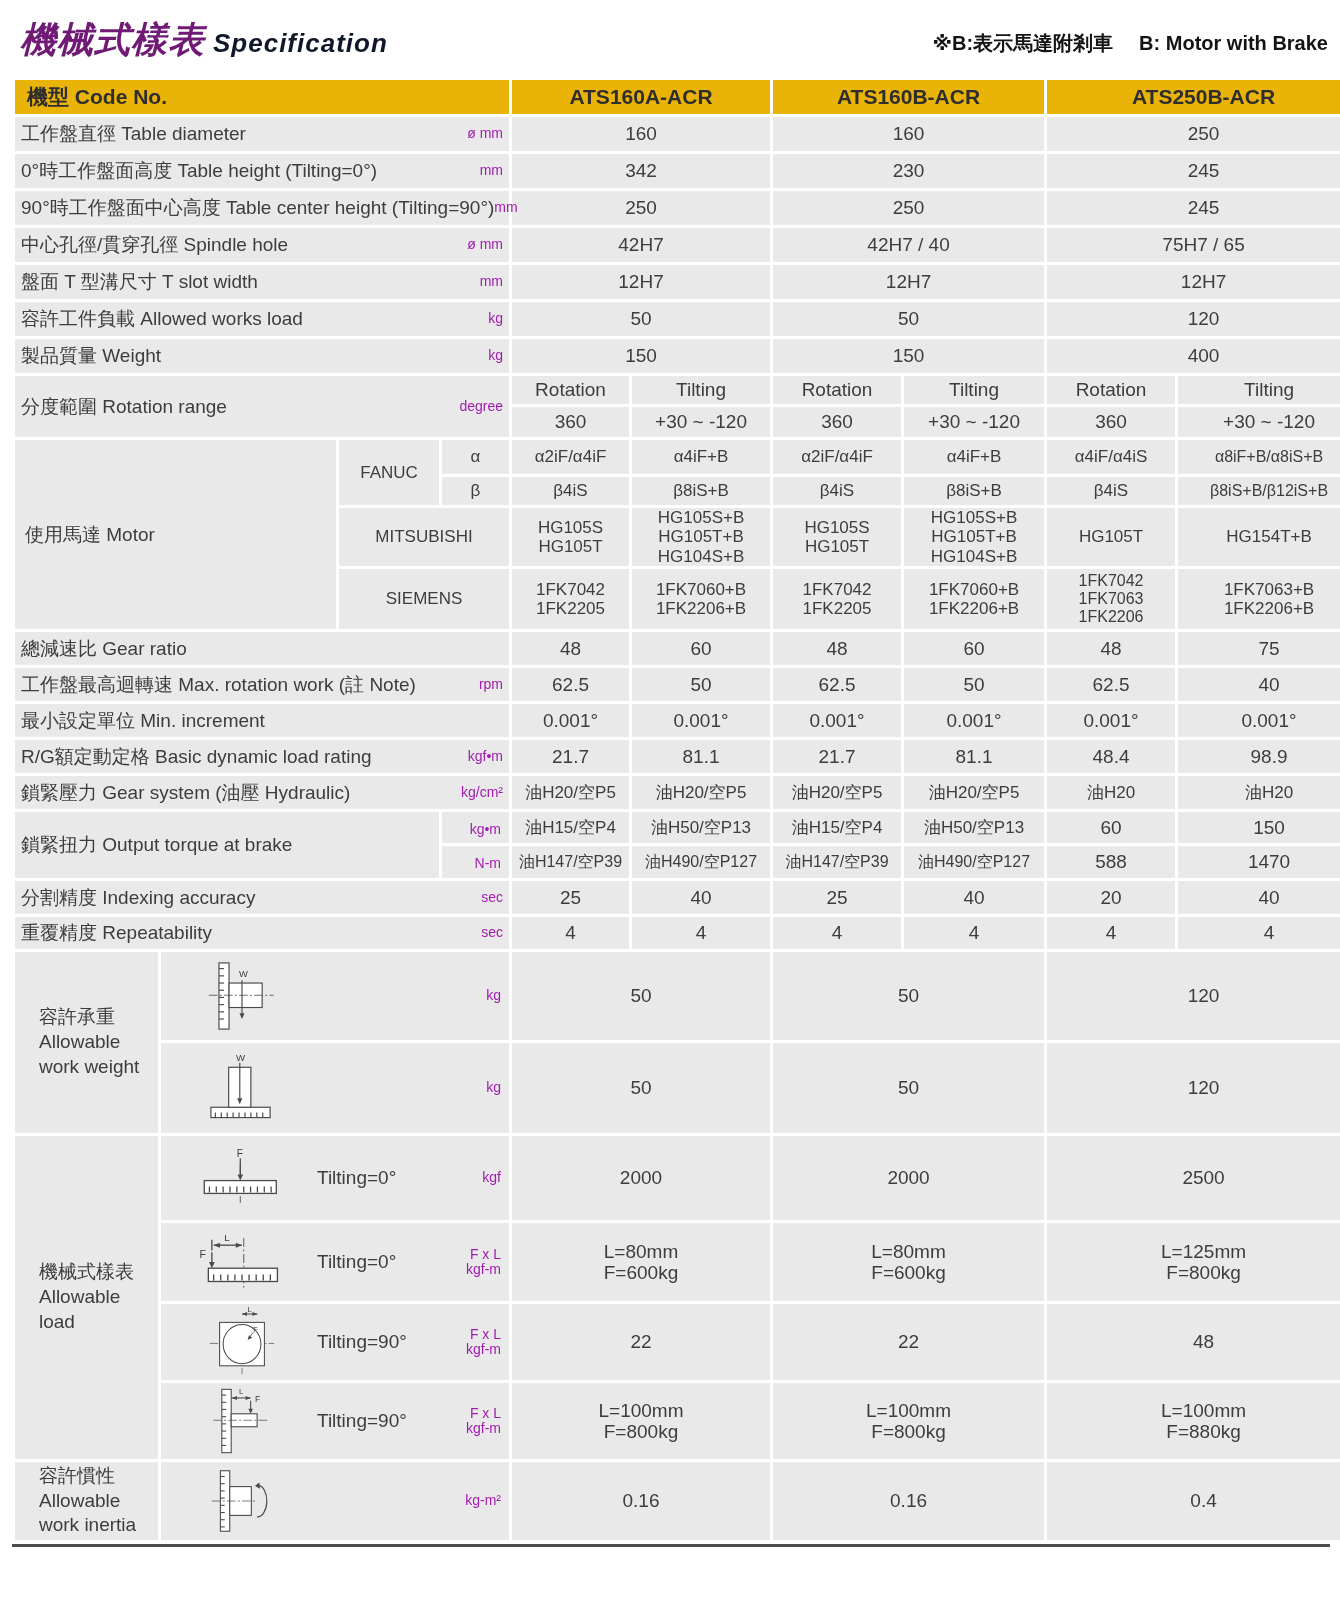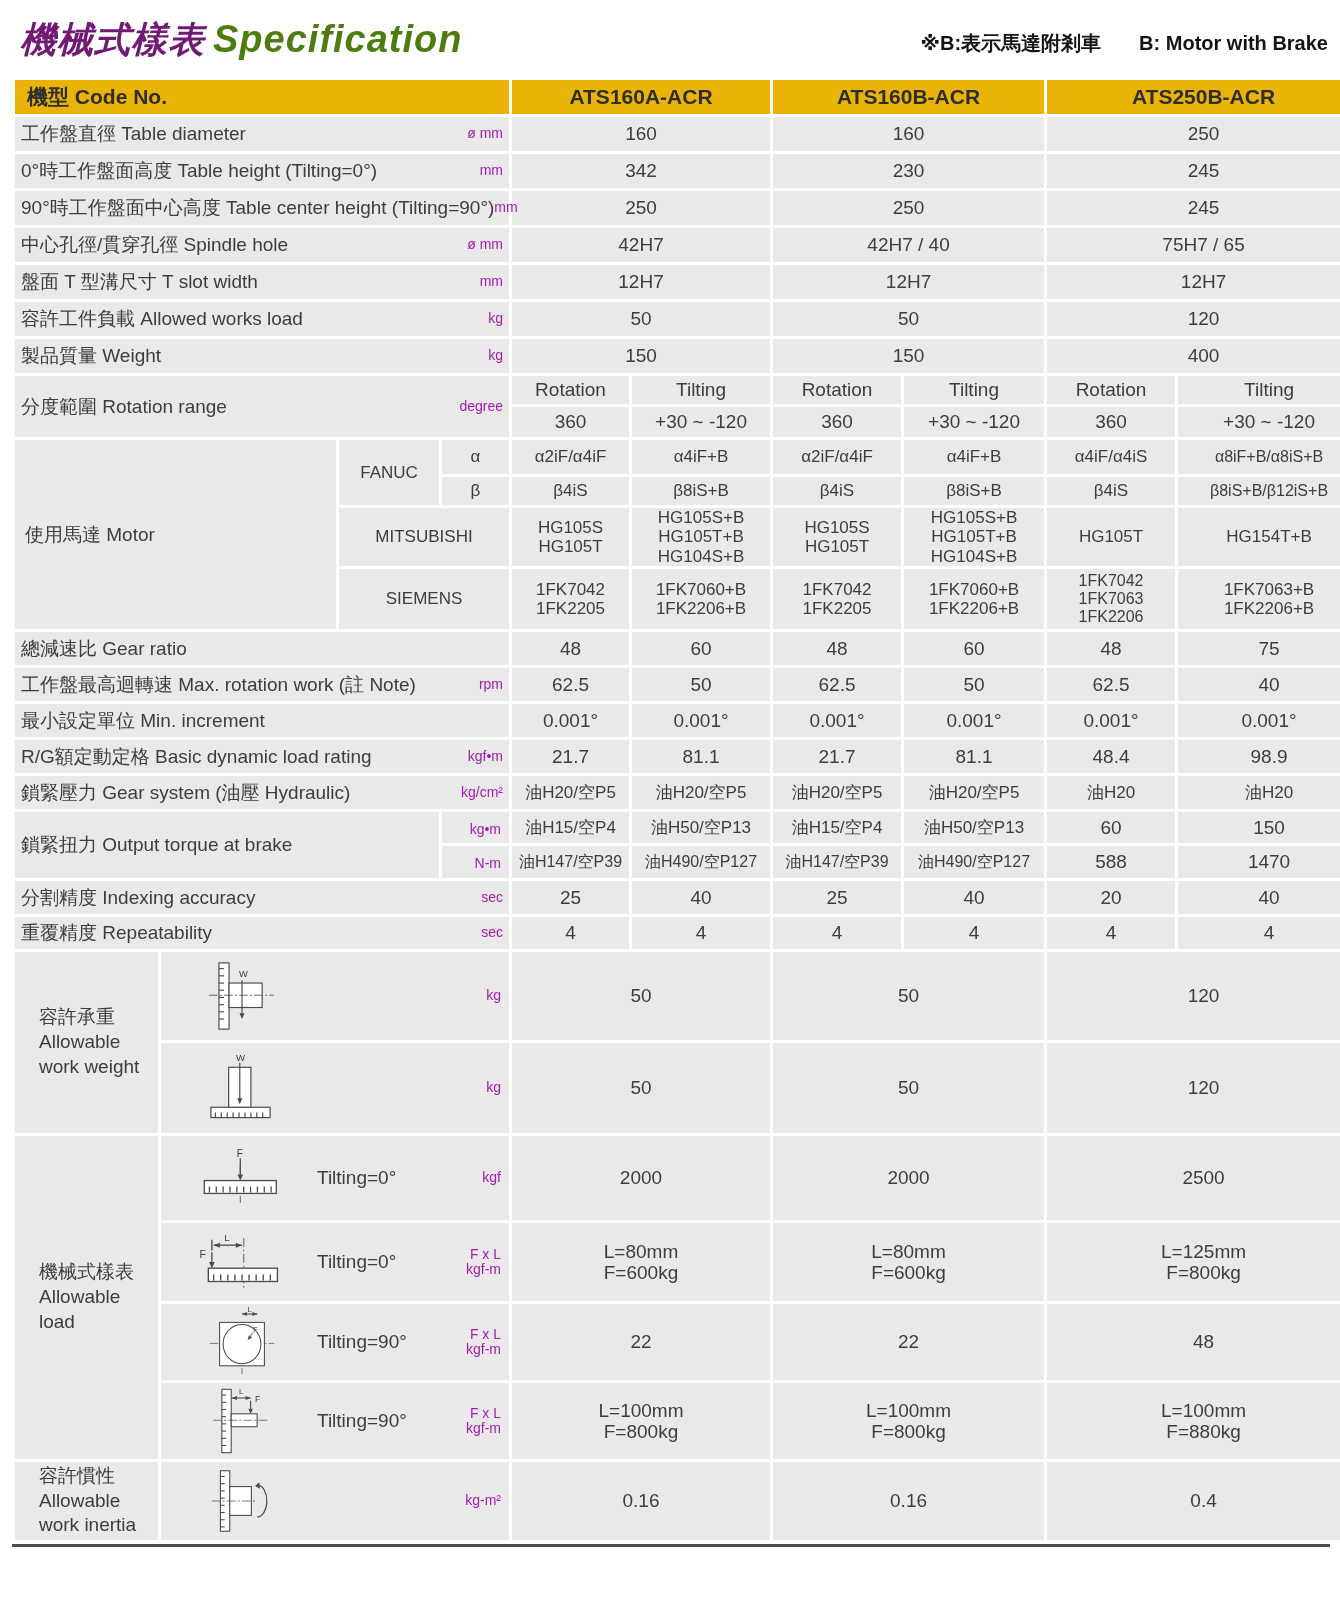--- a/index.html
+++ b/index.html
@@ -3,23 +3,23 @@
 <meta charset="utf-8">
 <style>
   html,body{margin:0;padding:0;background:#ffffff;}
   body{width:1340px;height:1620px;font-family:"Liberation Sans","DejaVu Sans",sans-serif;color:#3d3d3d;overflow:hidden;}
   .page{padding:10px 10px 0 12px;}
 
   
   .titlebar{display:flex;justify-content:space-between;align-items:flex-end;padding:6px 2px 12px 8px;}
   .title-left{display:flex;align-items:baseline;}
   .title-zh{font-size:36px;font-weight:bold;font-style:italic;color:#701a75;letter-spacing:1px;}
-  .title-en{font-size:38px;font-weight:bold;font-style:italic;color:#4d7c0f;margin-left:8px;letter-spacing:1px;}
+  .title-en{font-size:26px;font-weight:bold;font-style:italic;color:#0f172a;margin-left:8px;letter-spacing:1px;}
   .top-note{font-size:20px;font-weight:bold;color:#141414;padding-bottom:8px;white-space:nowrap;}
-  .top-note .zh{margin-right:38px;}
+  .top-note .zh{margin-right:26px;}
 
   
   table.spec{width:1318px;border-spacing:3px;table-layout:fixed;}
   td{background:#e9e9e9;font-size:19px;vertical-align:middle;padding:0 6px;overflow:visible;}
   td.hdr{background:#eab308;font-weight:bold;font-size:21px;text-align:center;color:#2e2e2e;padding:0 2px;}
   td.hdr.lblh{text-align:left;padding-left:12px;}
   .lblflex{display:flex;justify-content:space-between;align-items:center;}
   .lbl-text{white-space:nowrap;color:#3d3d3d;}
   .unit{font-size:14px;color:#a21caf;white-space:pre-line;text-align:right;flex-shrink:0;line-height:1.1;}
   td.val{text-align:center;white-space:pre-line;line-height:1.12;color:#3d3d3d;padding:0 2px;}

